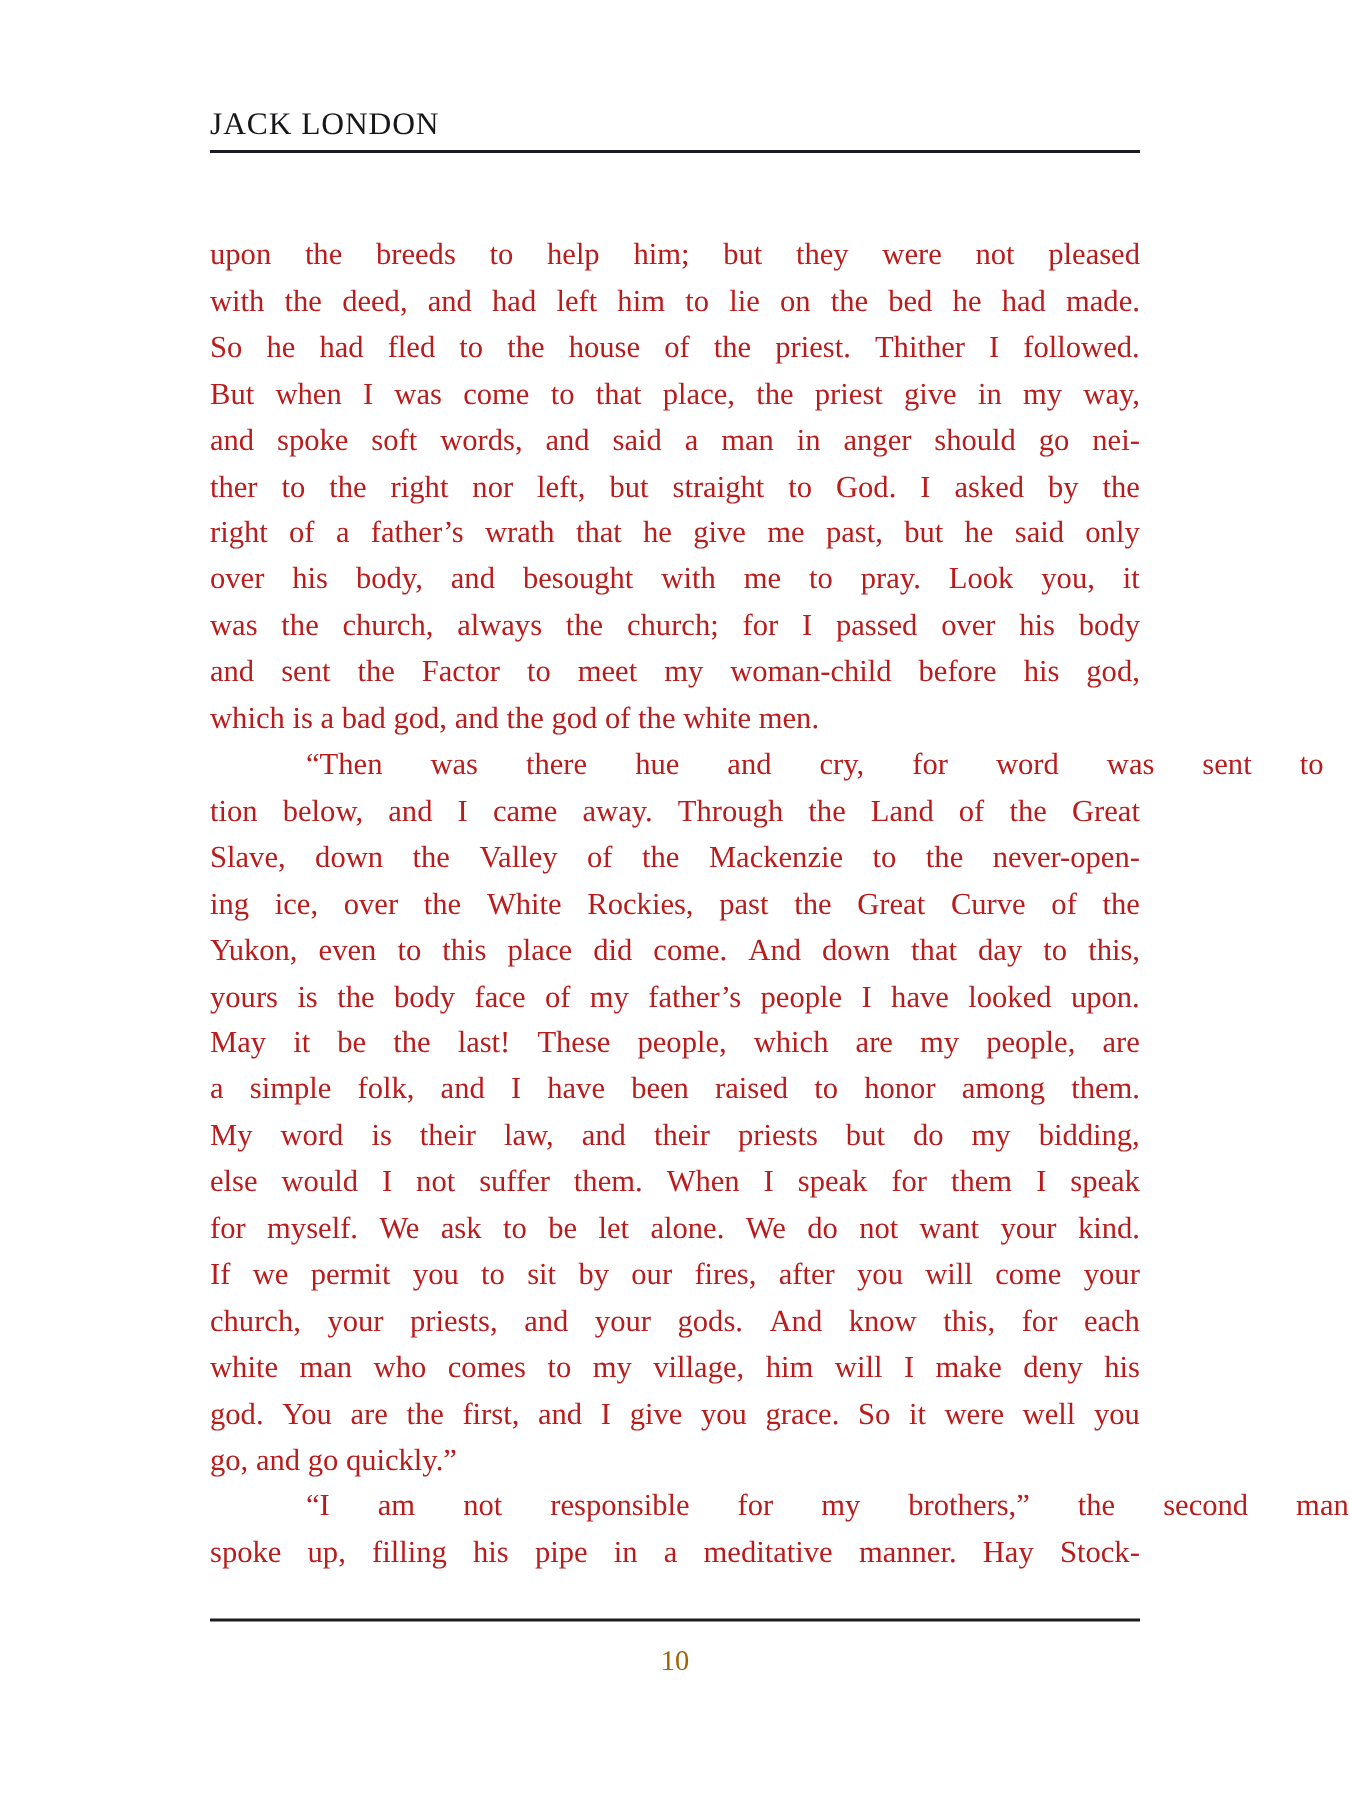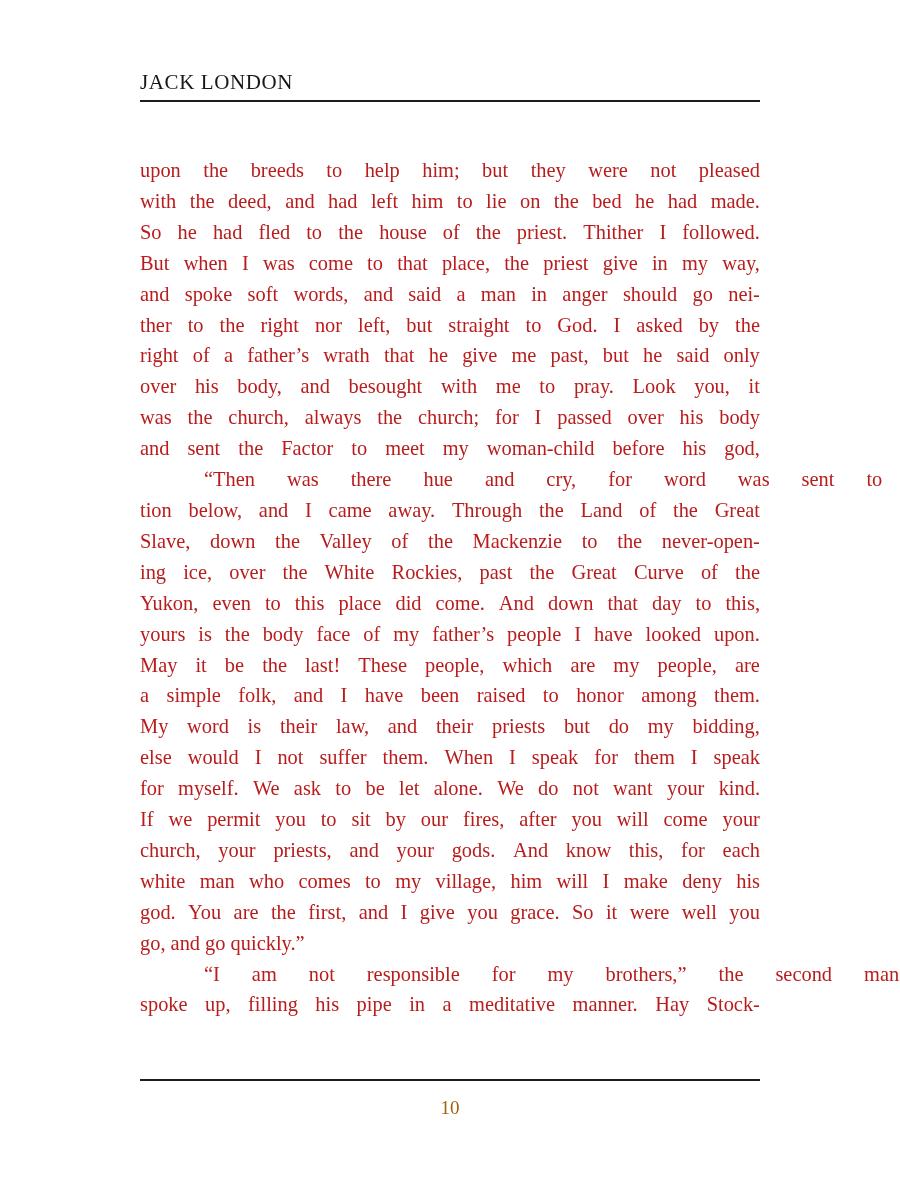--- a/index.html
+++ b/index.html
@@ -264,20 +264,21 @@
             <span class="w">the</span>
             <span class="w">Factor</span>
             <span class="w">to</span>
             <span class="w">meet</span>
             <span class="w">my</span>
             <span class="w">woman-child</span>
             <span class="w">before</span>
             <span class="w">his</span>
             <span class="w">god,</span>
           </span>
+          <span class="line flush">which is a bad god, and the god of the white men.</span>
         </p>
         <p class="para">
           <span class="line just indent">
             <span class="w">“Then</span>
             <span class="w">was</span>
             <span class="w">there</span>
             <span class="w">hue</span>
             <span class="w">and</span>
             <span class="w">cry,</span>
             <span class="w">for</span>

